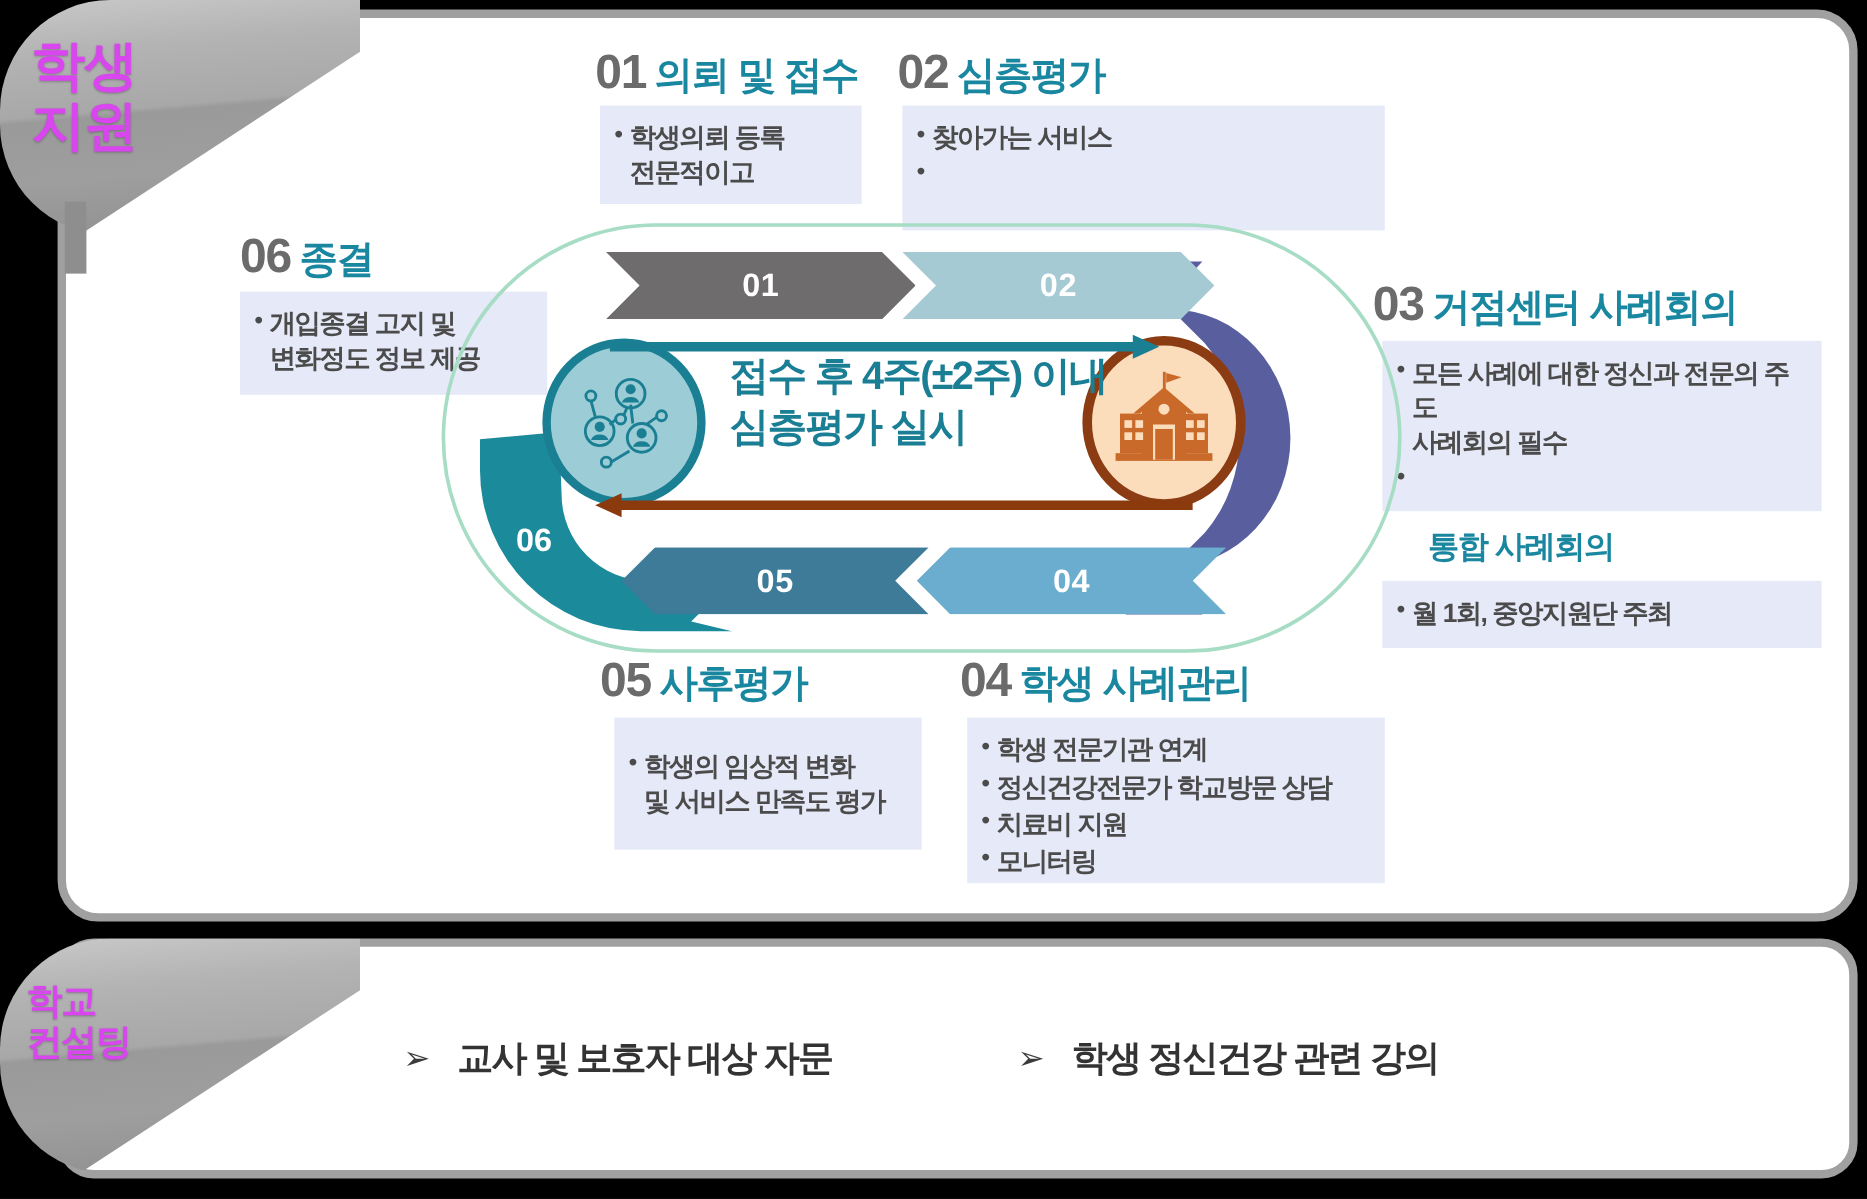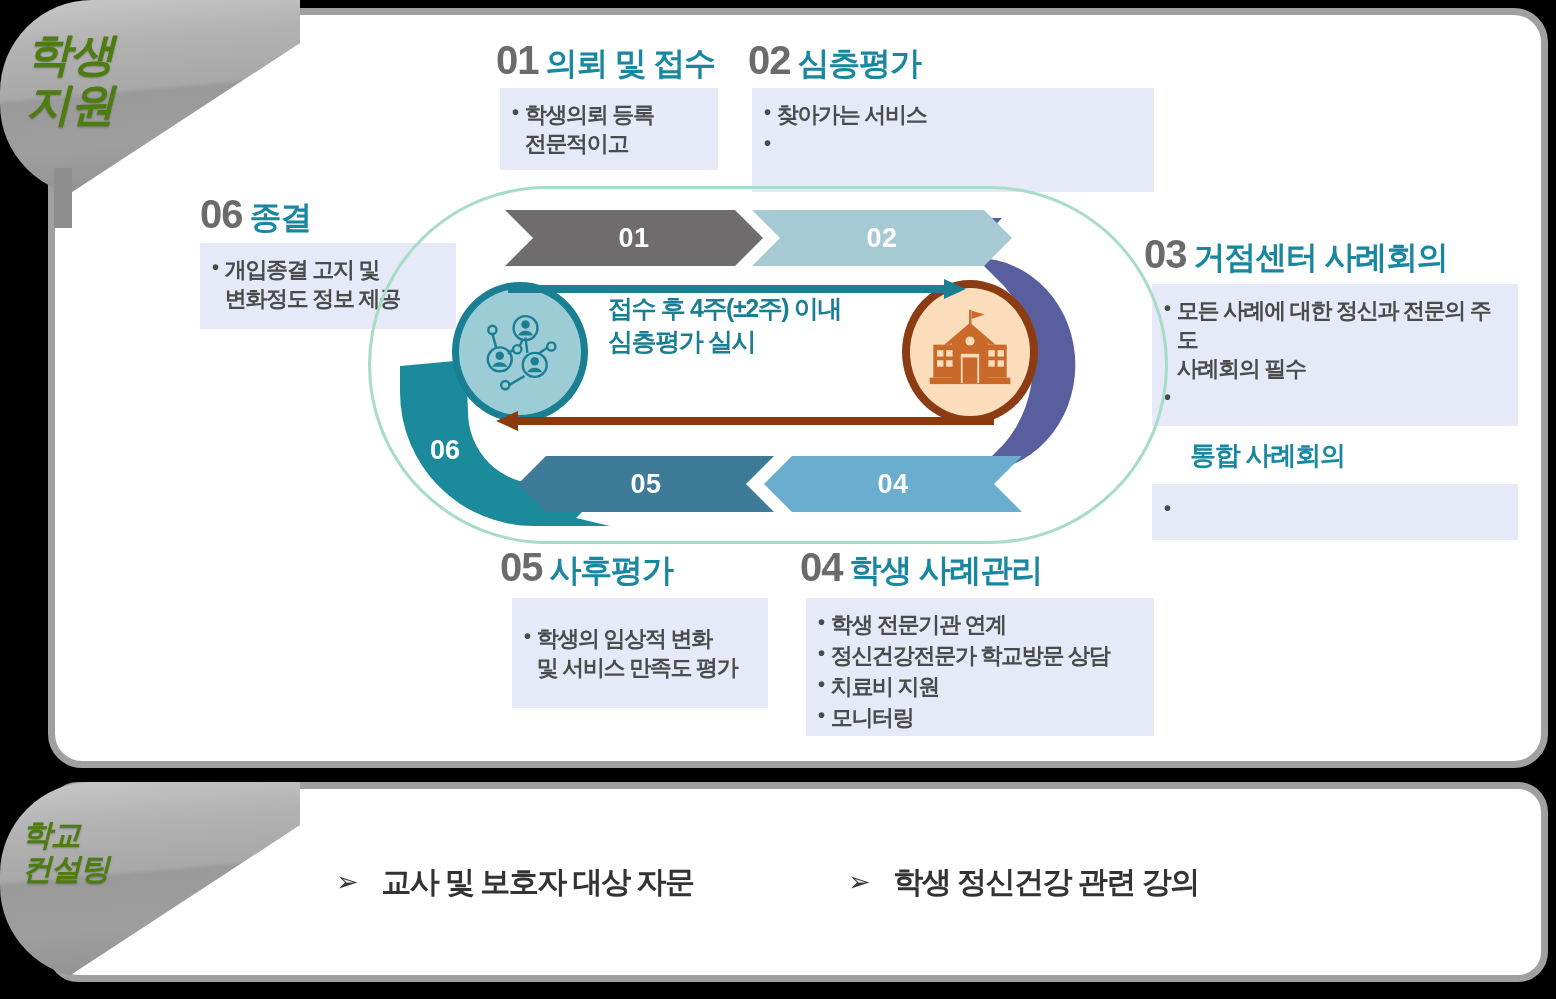--- a/index.html
+++ b/index.html
@@ -16,23 +16,23 @@
   #panel-main{left:48px;top:8px;width:1500px;height:760px;}
   #panel-bottom{left:48px;top:782px;width:1500px;height:200px;border-radius:30px;}
 
   
   .ribbon{position:absolute;overflow:hidden;}
   .ribbon-shape{
     position:absolute;inset:0;
     background:linear-gradient(175deg,#c9c9c9 0%,#b3b3b3 22%,#a8a8a8 45%,#9a9a9a 47%,#9e9e9e 70%,#8e8e8e 100%);
   }
   .ribbon-label{
-    position:absolute;color:#4d7c0f;font-weight:bold;line-height:1.12;
+    position:absolute;color:#d946ef;font-weight:bold;line-height:1.12;
     letter-spacing:-1px;text-shadow:0 1px 2px rgba(0,0,0,.28);
-    z-index:3;white-space:pre-line;font-style:italic;
+    z-index:3;white-space:pre-line;
   }
   #ribbon-student{left:0px;top:0px;width:300px;height:196px;}
   #ribbon-student .ribbon-shape{
     border-radius:92px 0 0 92px;
     clip-path:polygon(0% 12%, 0% 88%, 22% 100%, 100% 22%, 100% 0%, 10% 0%);
   }
   #ribbon-student .ribbon-label{left:26px;top:30px;font-size:45px;}
   #ribbon-school{left:0px;top:782px;width:300px;height:196px;}
   #ribbon-school .ribbon-shape{
     border-radius:92px 0 0 92px;
@@ -89,21 +89,21 @@
     left:122px;top:102px;width:136px;height:140px;
     background:#9ccdd6;border:7px solid #1b7f94;
   }
   #icon-school{
     left:572px;top:100px;width:136px;height:144px;
     background:#fbdcbb;border:8px solid #8c3c13;
   }
 
   .center-note{
     position:absolute;left:278px;top:112px;
-    font-size:25px;font-weight:bold;color:#1a7e94;
+    font-size:33px;font-weight:bold;color:#1a7e94;
     letter-spacing:-1.4px;line-height:1.3;white-space:pre-line;z-index:6;
   }
   .flow-arrow{position:absolute;z-index:6;}
 
   
   .bitem{
     position:absolute;display:flex;align-items:center;
     font-size:30px;font-weight:bold;color:#333333;letter-spacing:-1.5px;
   }
   .bitem .arrowglyph{
@@ -162,20 +162,21 @@
   <div class="bline">
     <span class="bdot">•</span>
   </div>
 </div>
 <div class="step-head" style="left:1190px;top:438px;">
   <span class="step-title" style="margin-left:0;font-size:26px;">통합 사례회의</span>
 </div>
 <div class="bbox" style="left:1152px;top:484px;width:366px;height:56px;">
   <div class="bline">
     <span class="bdot">•</span>
+    <span class="btxt">월 1회, 중앙지원단 주최</span>
   </div>
 </div>
 
 <div class="step-head" style="left:500px;top:545px;">
   <span class="step-num">05</span><span class="step-title">사후평가</span>
 </div>
 <div class="bbox" style="left:512px;top:598px;width:256px;height:110px;display:flex;align-items:center;">
   <div class="bline" style="margin-bottom:0;">
     <span class="bdot">•</span>
     <span class="btxt">학생의 임상적 변화

